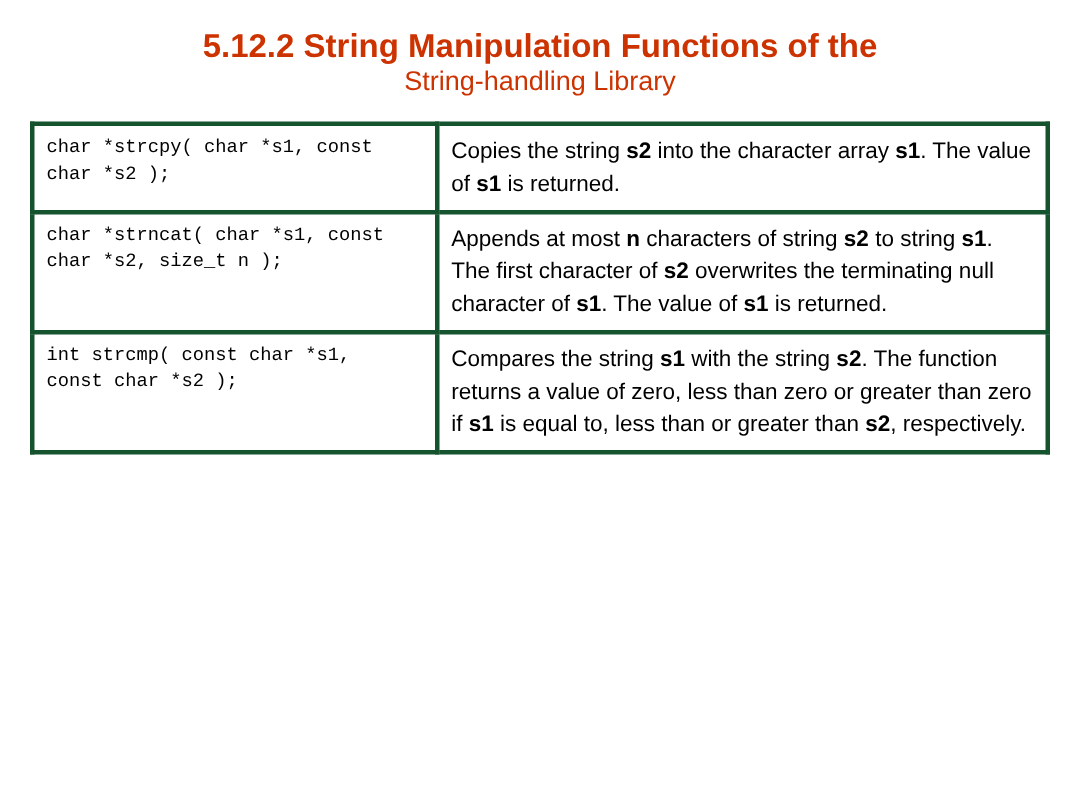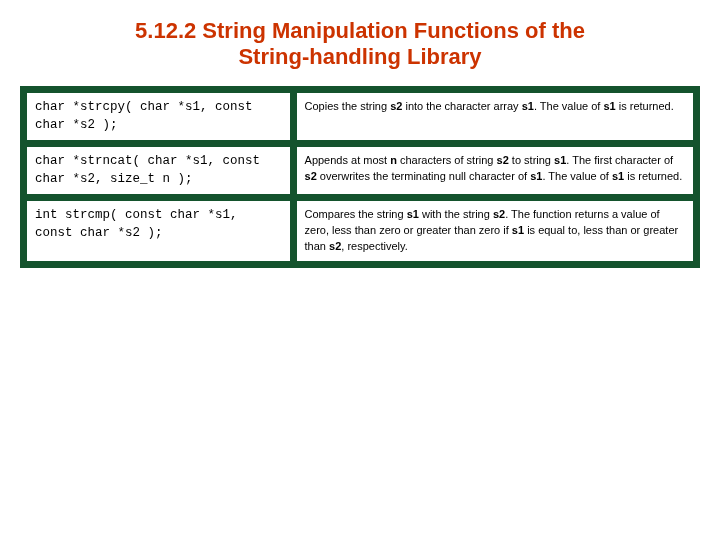--- a/index.html
+++ b/index.html
@@ -20,51 +20,51 @@
     .title {
       text-align: center;
       margin-bottom: 16px;
     }
     .title-line1 {
       font-size: 22px;
       font-weight: bold;
       color: #cc3300;
     }
     .title-line2 {
-      font-size: 22px;
-      font-weight: bold;
+      font-size: 18px;
+      font-weight: normal;
       color: #cc3300;
     }
     table {
       border-collapse: collapse;
       width: 680px;
     }
     td {
-      border: 7px solid #14532d;
+      border: 3px solid #14532d;
       vertical-align: top;
       padding: 6px 8px;
       font-size: 13px;
       line-height: 1.4;
     }
     td:first-child {
       font-family: 'Courier New', Courier, monospace;
       font-size: 12.5px;
       white-space: pre;
       width: 270px;
       background: #fff;
     }
     td:last-child {
       width: 410px;
       background: #fff;
     }
     .desc b {
       font-weight: bold;
     }
     .desc {
-      font-size: 11px;
+      font-size: 15px;
       line-height: 1.45;
     }
   </style>
 </head>
 <body>
 
 <div class="page">
   <div class="title">
     <div class="title-line1">5.12.2 String Manipulation Functions of the</div>
     <div class="title-line2">String-handling Library</div>

